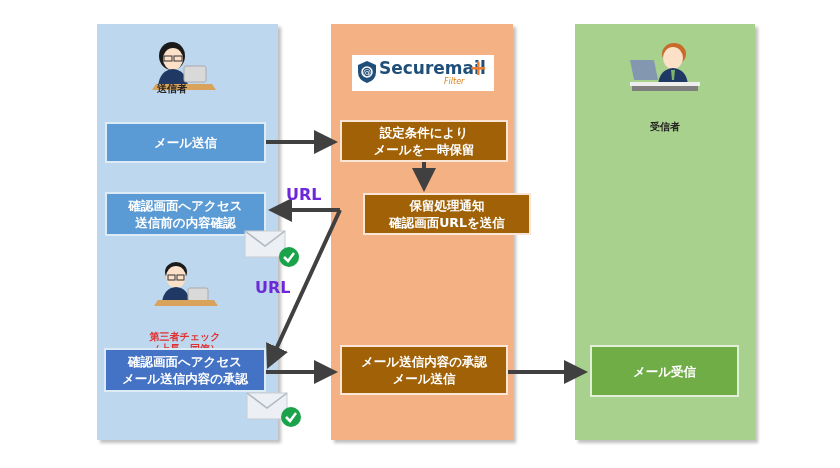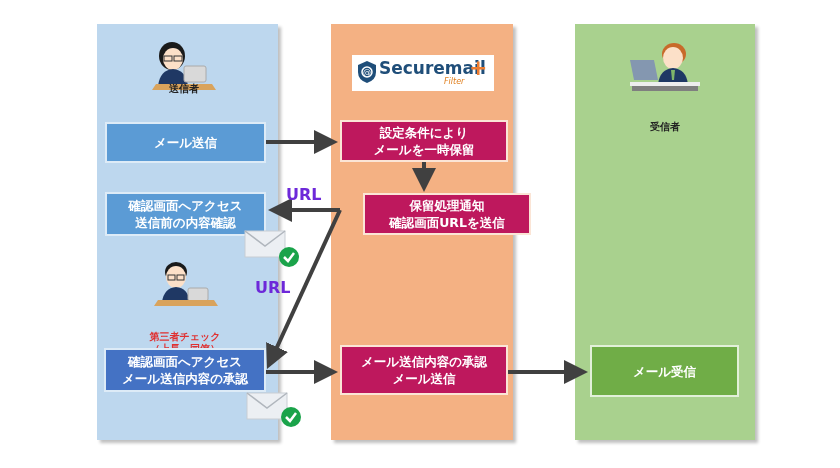--- a/index.html
+++ b/index.html
@@ -7,21 +7,21 @@
       font-family: "DejaVu Sans", "Liberation Sans", sans-serif; }
     .panel { position: absolute; top: 24px; height: 416px; box-shadow: 3px 3px 3px rgba(0,0,0,0.25); }
     .panel-sender { left: 97px; width: 181px; background: #bdd7ee; }
     .panel-filter { left: 331px; width: 182px; background: #f4b183; }
     .panel-recv { left: 575px; width: 180px; background: #a9d18e; }
     .box { position: absolute; display: flex; align-items: center; justify-content: center;
       text-align: center; color: #ffffff; font-weight: bold; font-size: 12.5px; line-height: 17px;
       box-sizing: border-box; white-space: pre-line; }
     .box-blue { background: #5b9bd5; border: 2px solid #ddebf7; }
     .box-blue-dark { background: #4472c4; border: 2px solid #ddebf7; }
-    .box-orange { background: #be185d; border: 2px solid #fbe5d6; }
+    .box-orange { background: #a16207; border: 2px solid #fbe5d6; }
     .box-green { background: #70ad47; border: 2px solid #e2f0d9; }
     .actor-label { position: absolute; font-size: 10px; font-weight: bold; color: #222; text-align: center; }
     .third-label { position: absolute; font-size: 10px; font-weight: bold; color: #e03030; text-align: center; line-height: 12px; white-space: pre-line; margin-top: 9px; }
     .url-label { position: absolute; font-size: 16px; font-weight: bold; color: #6d28d9; }
     .logo { position: absolute; left: 352px; top: 55px; width: 142px; height: 36px; background: #fff; }
     .logo-text { position: absolute; left: 27px; top: 3px; font-size: 17px; font-weight: bold; color: #1f4e79; }
     .logo-sub { position: absolute; left: 92px; top: 22px; font-size: 8px; font-style: italic; font-weight: normal; color: #e08020; }
     svg.overlay { position: absolute; left: 0; top: 0; }
     .person { position: absolute; }
   </style>
@@ -34,21 +34,21 @@
 
 <svg class="person" style="left:150px; top:36px;" width="70" height="58">
   <ellipse cx="22" cy="20" rx="13" ry="14" fill="#1a1a1a"></ellipse>
   <ellipse cx="23" cy="23" rx="10" ry="11" fill="#fce0c8"></ellipse>
   <rect x="14" y="20" width="8" height="5" fill="none" stroke="#333" stroke-width="1"></rect>
   <rect x="24" y="20" width="8" height="5" fill="none" stroke="#333" stroke-width="1"></rect>
   <path d="M8 50 Q10 34 23 33 Q36 34 38 50 Z" fill="#1f3864"></path>
   <rect x="34" y="30" width="22" height="16" rx="2" fill="#d9d9d9" stroke="#aaa"></rect>
   <path d="M6 48 L62 48 L66 54 L2 54 Z" fill="#d9a35c"></path>
 </svg>
-<div class="actor-label" style="left:164px; top:82px; width:40px;">送信者</div>
+<div class="actor-label" style="left:152px; top:82px; width:40px;">送信者</div>
 
 <div class="logo">
   <svg style="position:absolute; left:5px; top:5px;" width="20" height="24">
     <path d="M10 1 L19 5 L19 12 Q19 20 10 23 Q1 20 1 12 L1 5 Z" fill="#1f4e79"></path>
     <circle cx="10" cy="12" r="5" fill="none" stroke="#fff" stroke-width="1.5"></circle>
     <text x="10" y="15" font-size="8" fill="#fff" text-anchor="middle" font-family="DejaVu Sans, sans-serif">@</text>
   </svg>
   <span class="logo-text">Securemail</span>
   <span style="position:absolute; left:117px; top:0px; font-size:22px; font-weight:bold; color:#ed7d31;">+</span>
   <span class="logo-sub">Filter</span>

